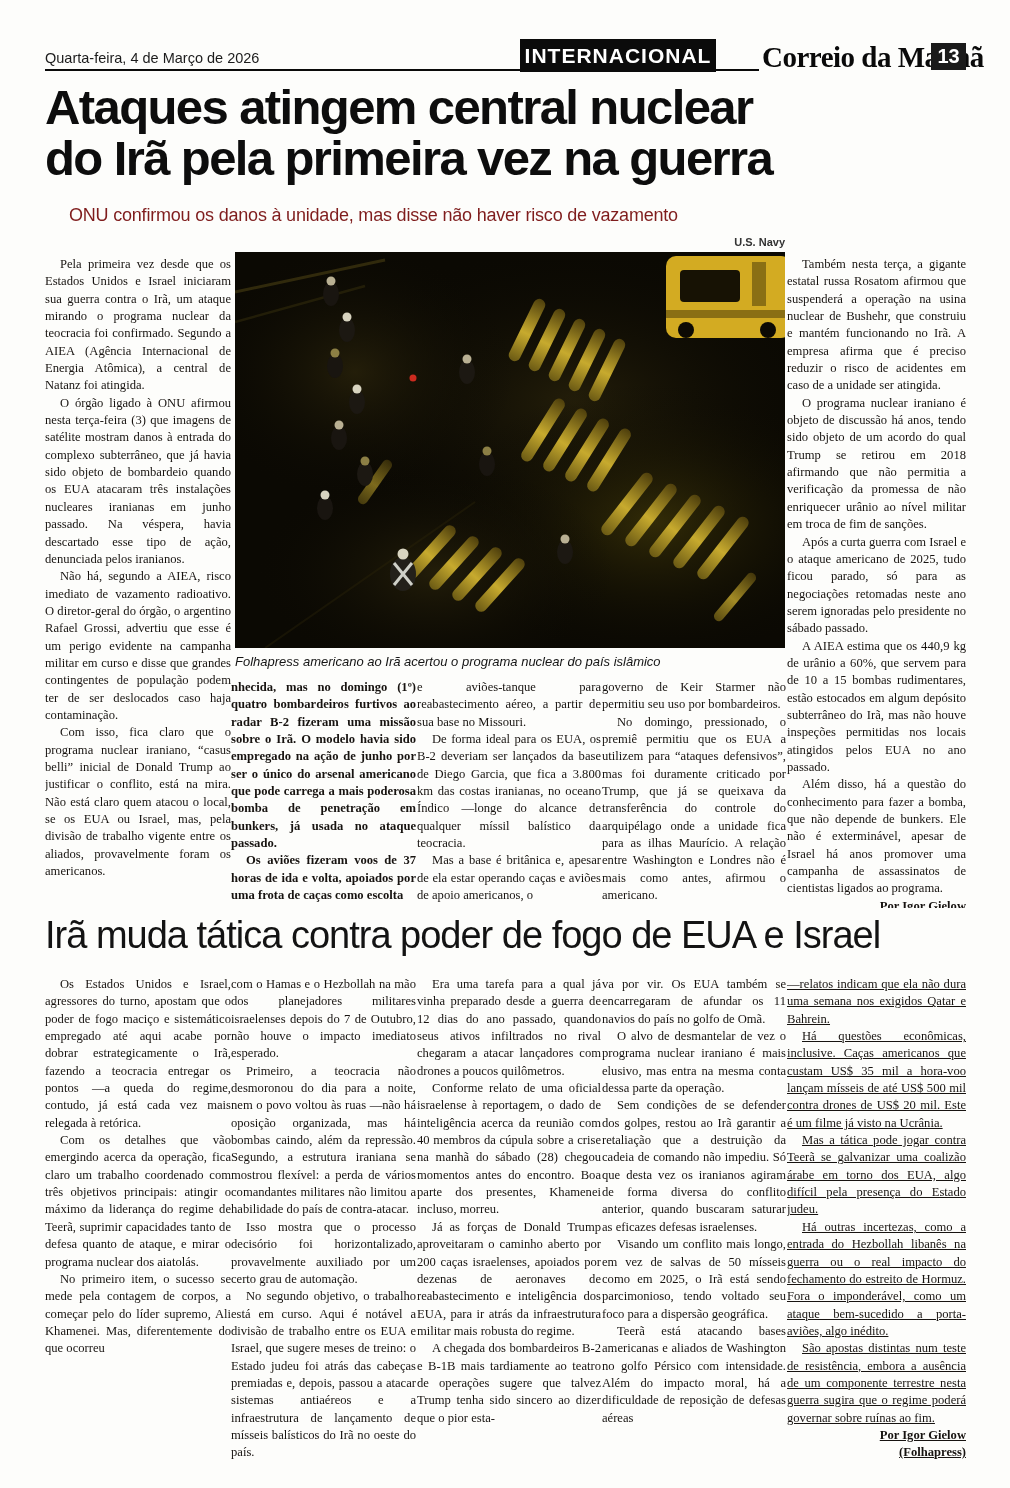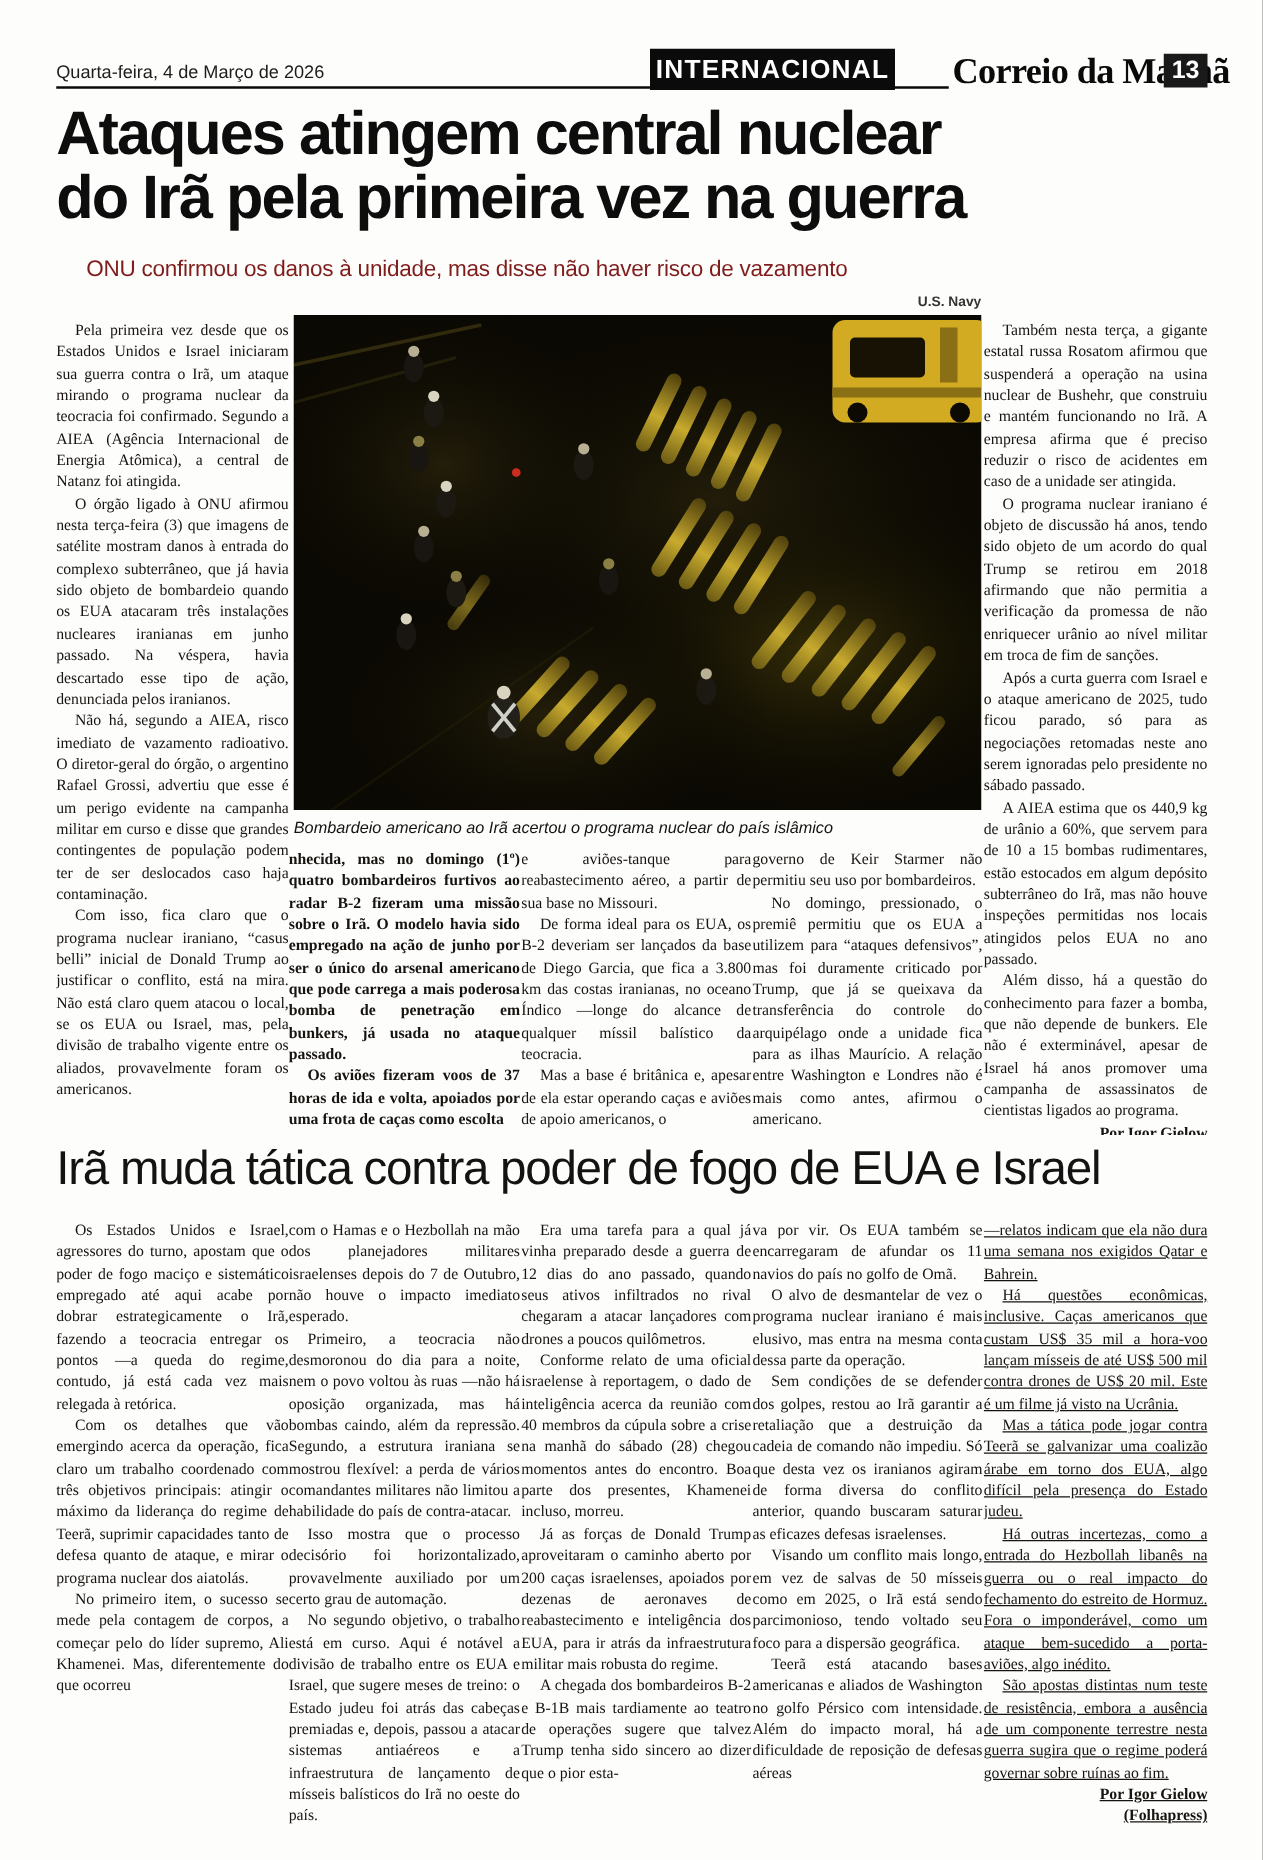--- a/index.html
+++ b/index.html
@@ -225,21 +225,21 @@
         <ellipse rx="13" ry="17" fill="#23201a"></ellipse>
         <line x1="-9" y1="-11" x2="9" y2="11" stroke="#cfd0c8" stroke-width="3"></line>
         <line x1="9" y1="-11" x2="-9" y2="11" stroke="#cfd0c8" stroke-width="3"></line>
         <circle cy="-20" r="5.5" fill="#d8d4c0"></circle>
       </g>
 
       <circle cx="178" cy="126" r="3.5" fill="#cc2b1f"></circle>
     </svg>
   </div>
 
-  <div class="caption">Bombardeio americano ao Irã acertou o programa nuclear do país islâmico</div>
+  <div class="caption">Folhapress americano ao Irã acertou o programa nuclear do país islâmico</div>
 
   <div class="col s1-a">
       <p class="ind">Pela primeira vez desde que os Estados Unidos e Israel iniciaram sua guerra contra o Irã, um ataque mirando o programa nuclear da teocracia foi confirmado. Segundo a AIEA (Agência Internacional de Energia Atômica), a central de Natanz foi atingida.</p>
       <p class="ind">O órgão ligado à ONU afirmou nesta terça-feira (3) que imagens de satélite mostram danos à entrada do complexo subterrâneo, que já havia sido objeto de bombardeio quando os EUA atacaram três instalações nucleares iranianas em junho passado. Na véspera, havia descartado esse tipo de ação, denunciada pelos iranianos.</p>
       <p class="ind">Não há, segundo a AIEA, risco imediato de vazamento radioativo. O diretor-geral do órgão, o argentino Rafael Grossi, advertiu que esse é um perigo evidente na campanha militar em curso e disse que grandes contingentes de população podem ter de ser deslocados caso haja contaminação.</p>
       <p class="ind">Com isso, fica claro que o programa nuclear iraniano, “casus belli” inicial de Donald Trump ao justificar o conflito, está na mira. Não está claro quem atacou o local, se os EUA ou Israel, mas, pela divisão de trabalho vigente entre os aliados, provavelmente foram os americanos.</p>
       <p class="ind">A data da ação não é co-</p>
     </div>
   <div class="col s1-b">
       <p>nhecida, mas no domingo (1º) quatro bombardeiros furtivos ao radar B-2 fizeram uma missão sobre o Irã. O modelo havia sido empregado na ação de junho por ser o único do arsenal americano que pode carrega a mais poderosa bomba de penetração em bunkers, já usada no ataque passado.</p>

